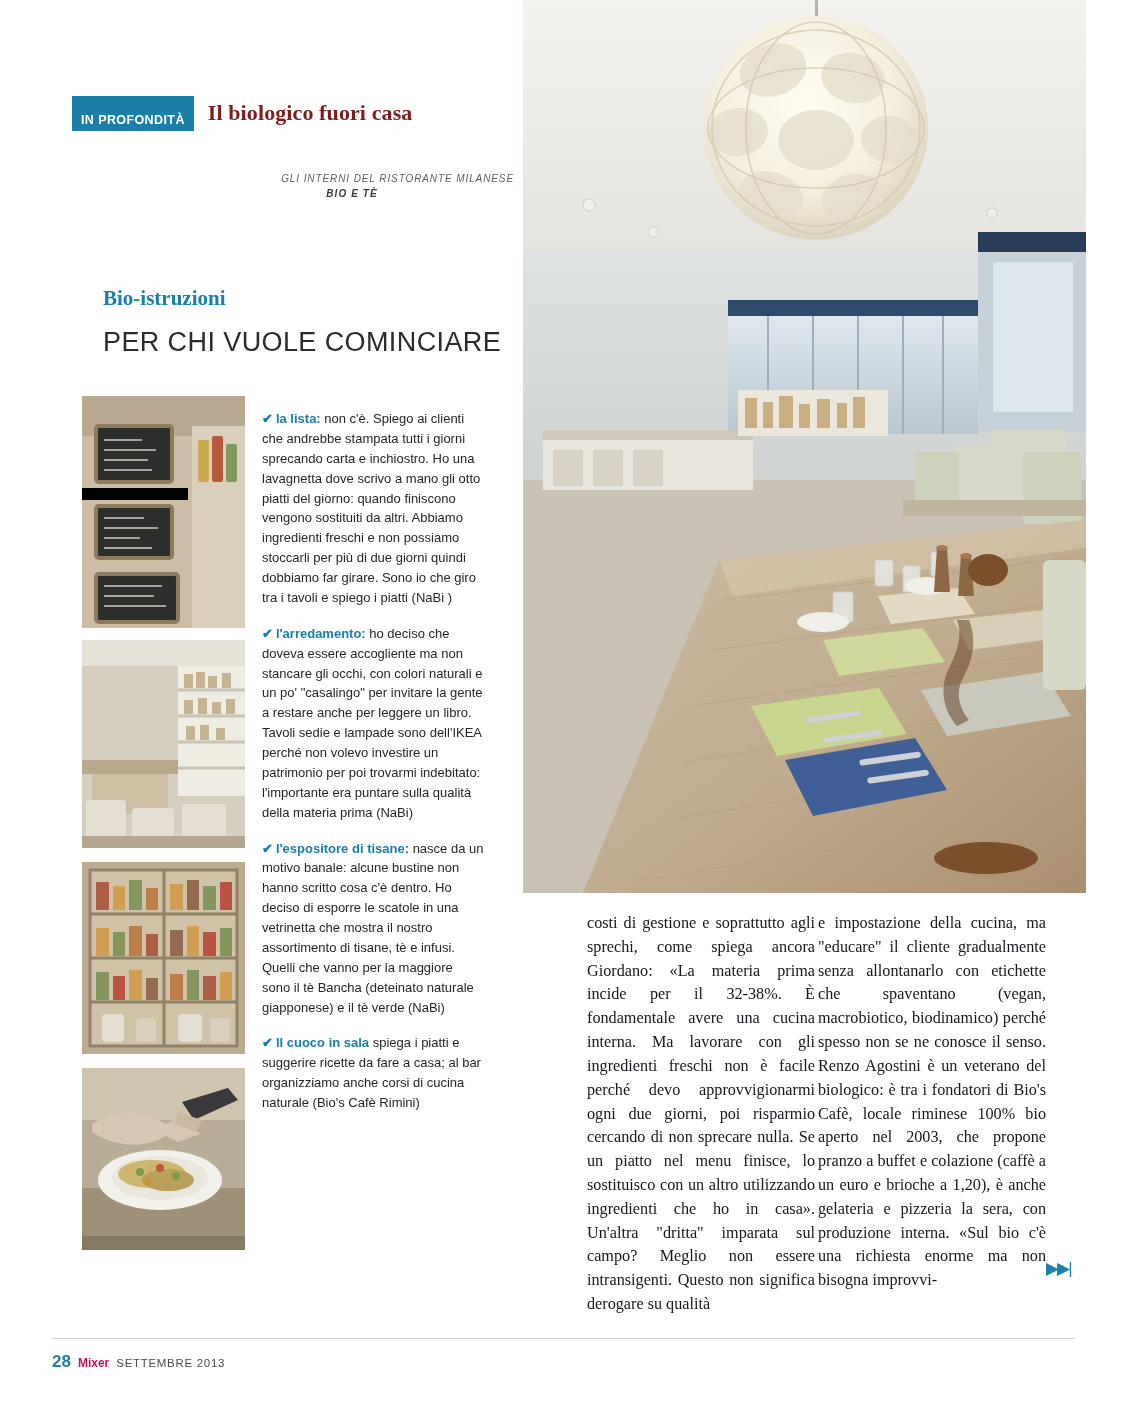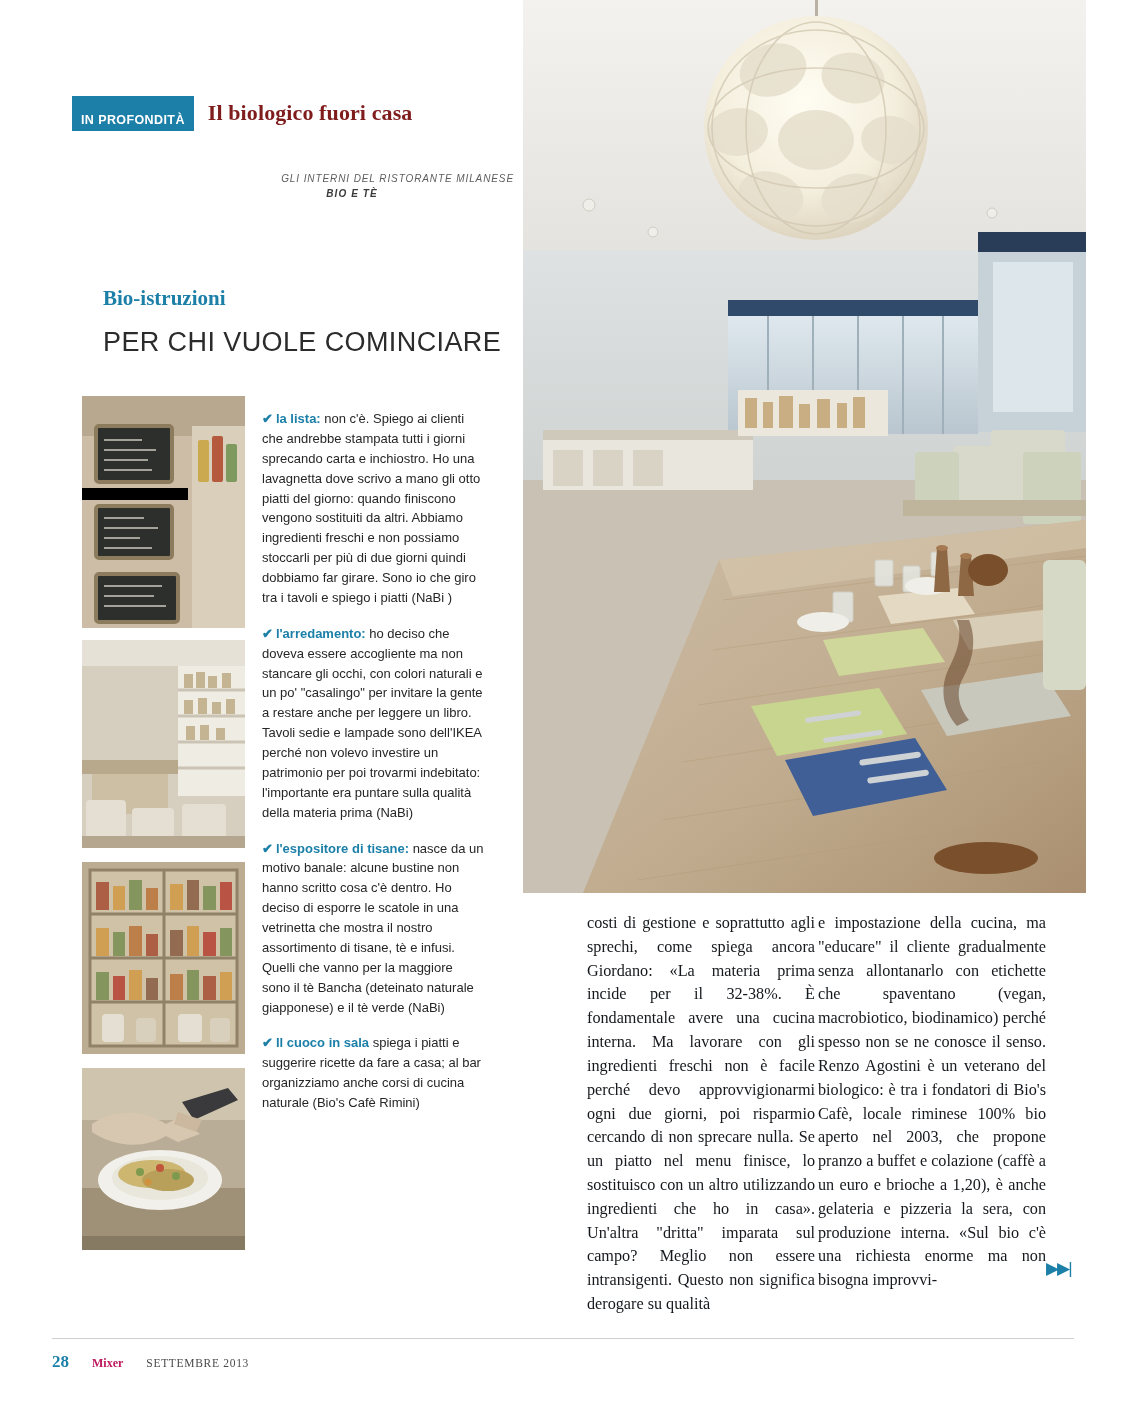--- a/index.html
+++ b/index.html
@@ -163,22 +163,21 @@
     width: 1022px;
     height: 1px;
     background: #cfcfcf;
   }
   .footer {
     position: absolute;
     left: 52px;
     top: 1352px;
     display: flex;
     align-items: baseline;
-    gap: 23px;
-    font-family: Liberation Serif, serif;
+    gap: 7px;
   }
   .footer .pagenum {
     color: #1b7fa8;
     font-weight: bold;
     font-size: 17px;
   }
   .footer .mag {
     color: #be185d;
     font-weight: bold;
     font-size: 12px;

